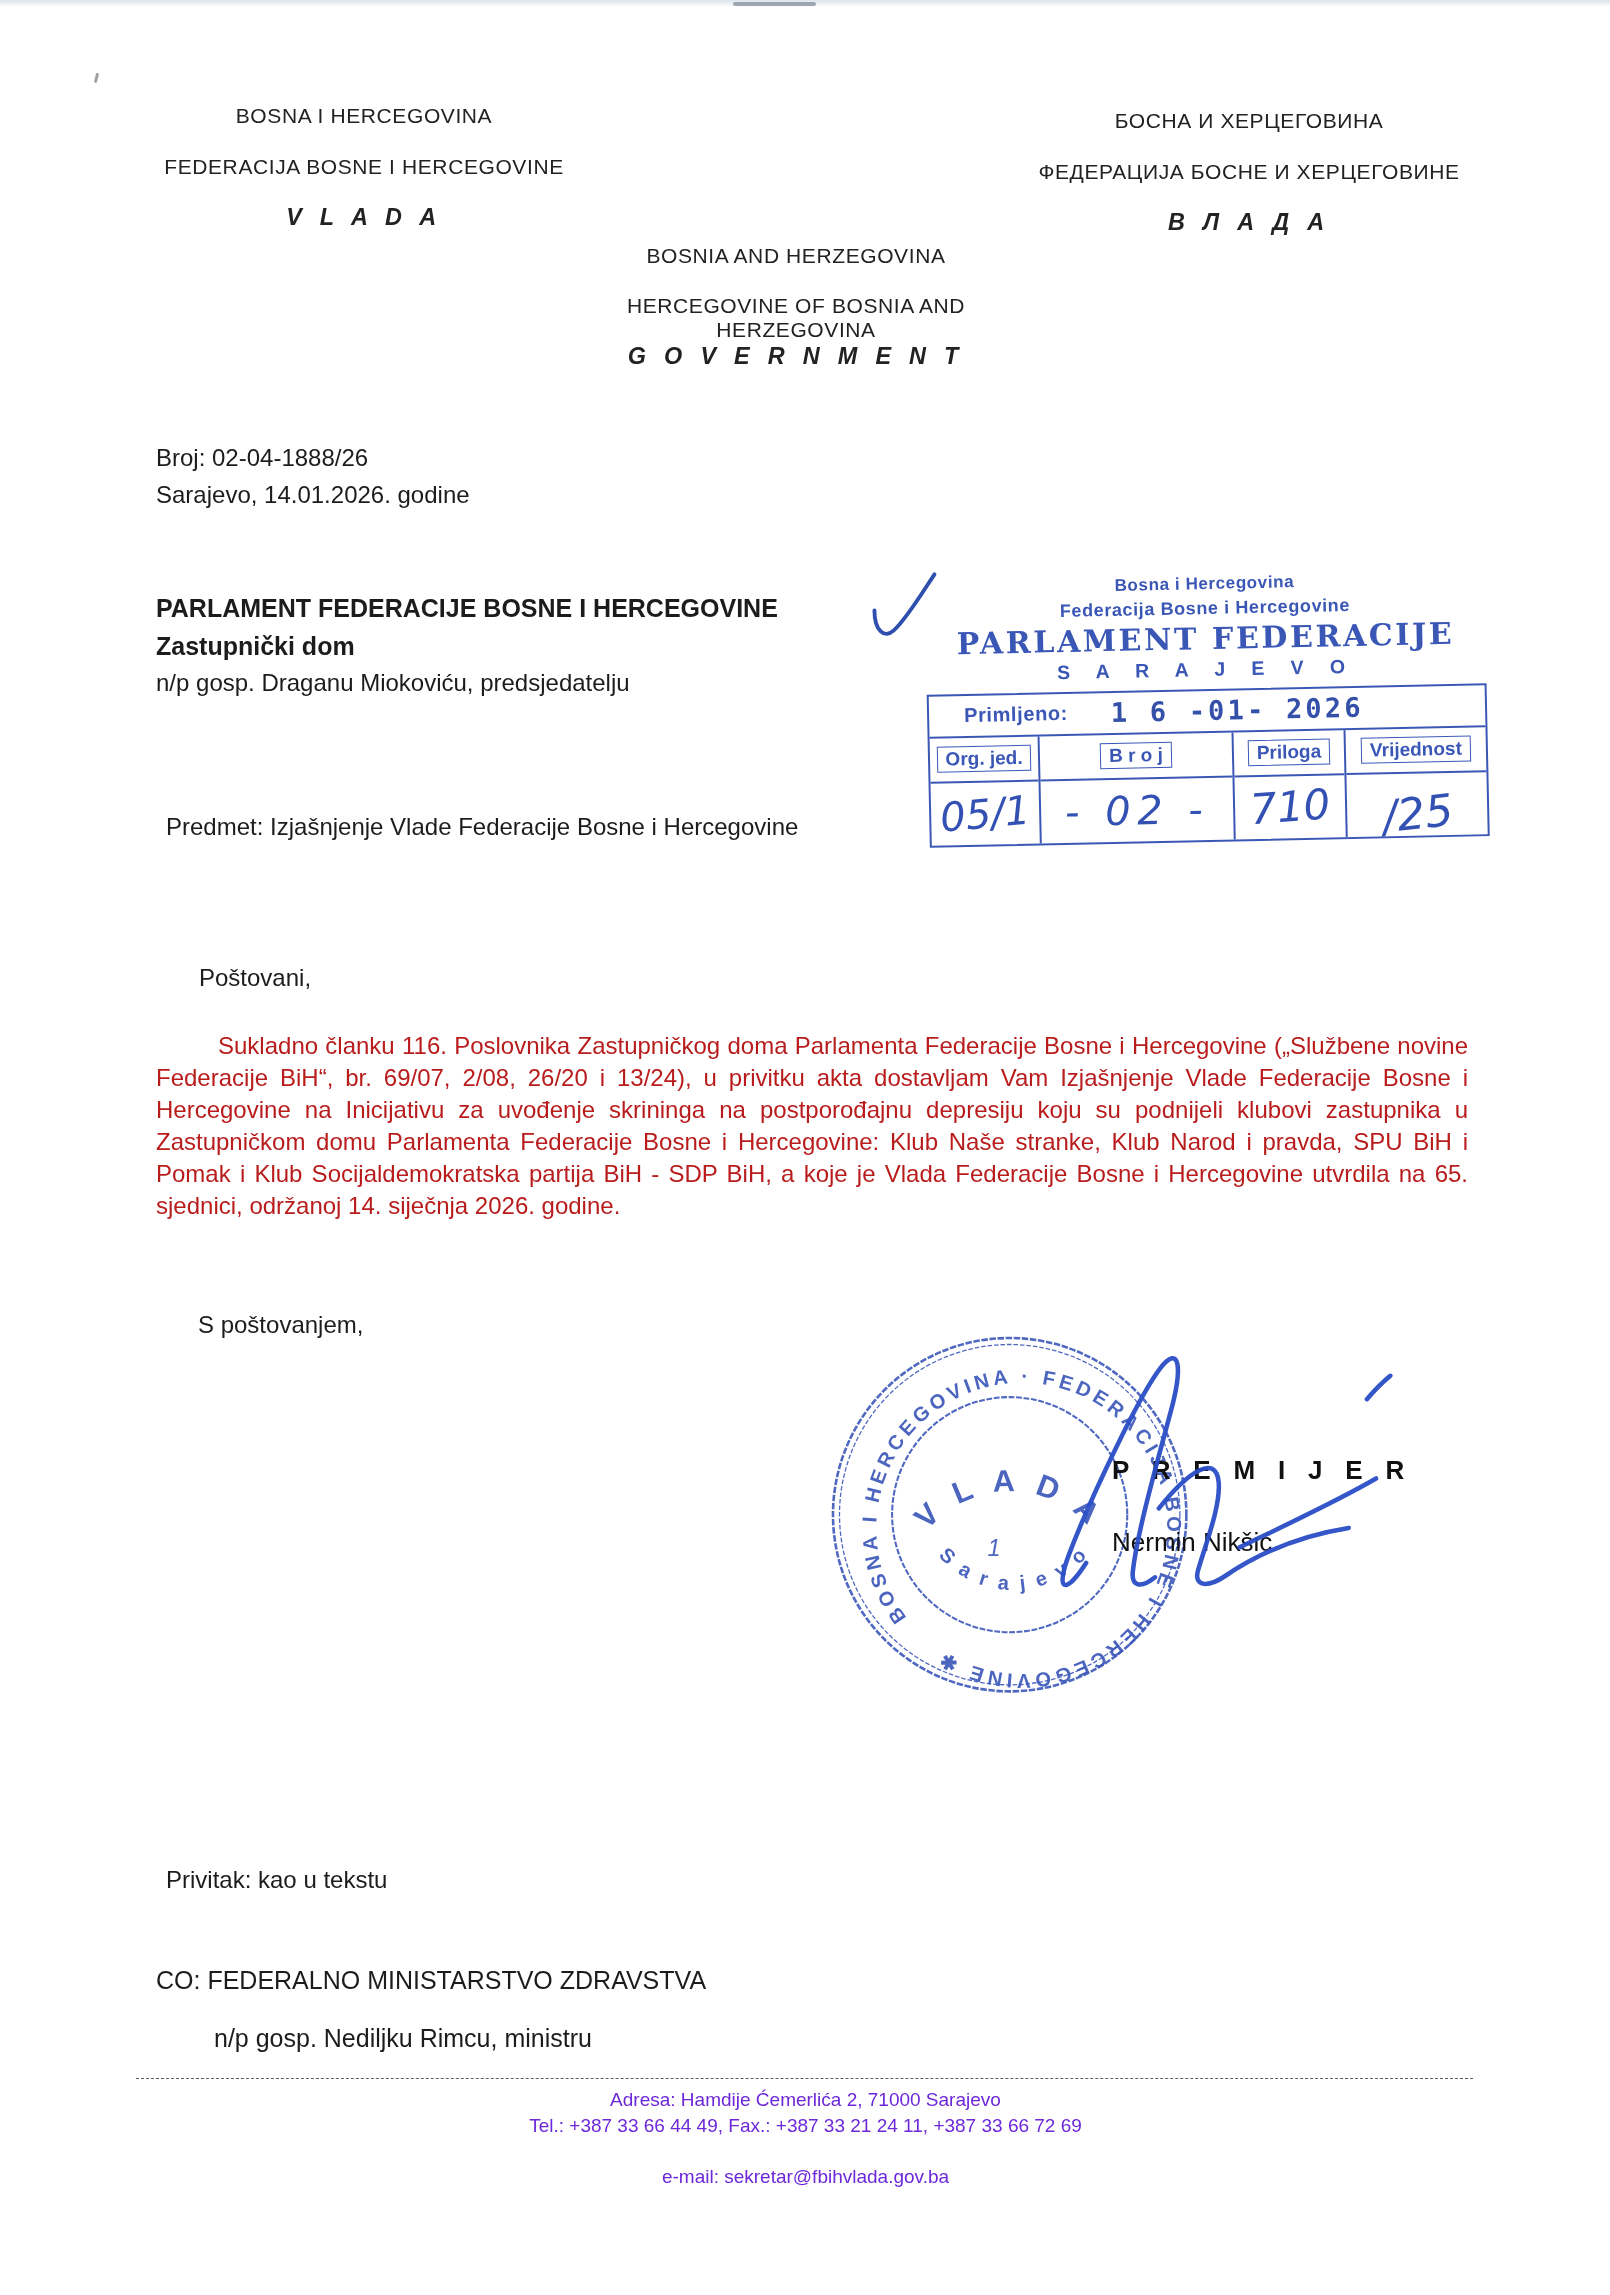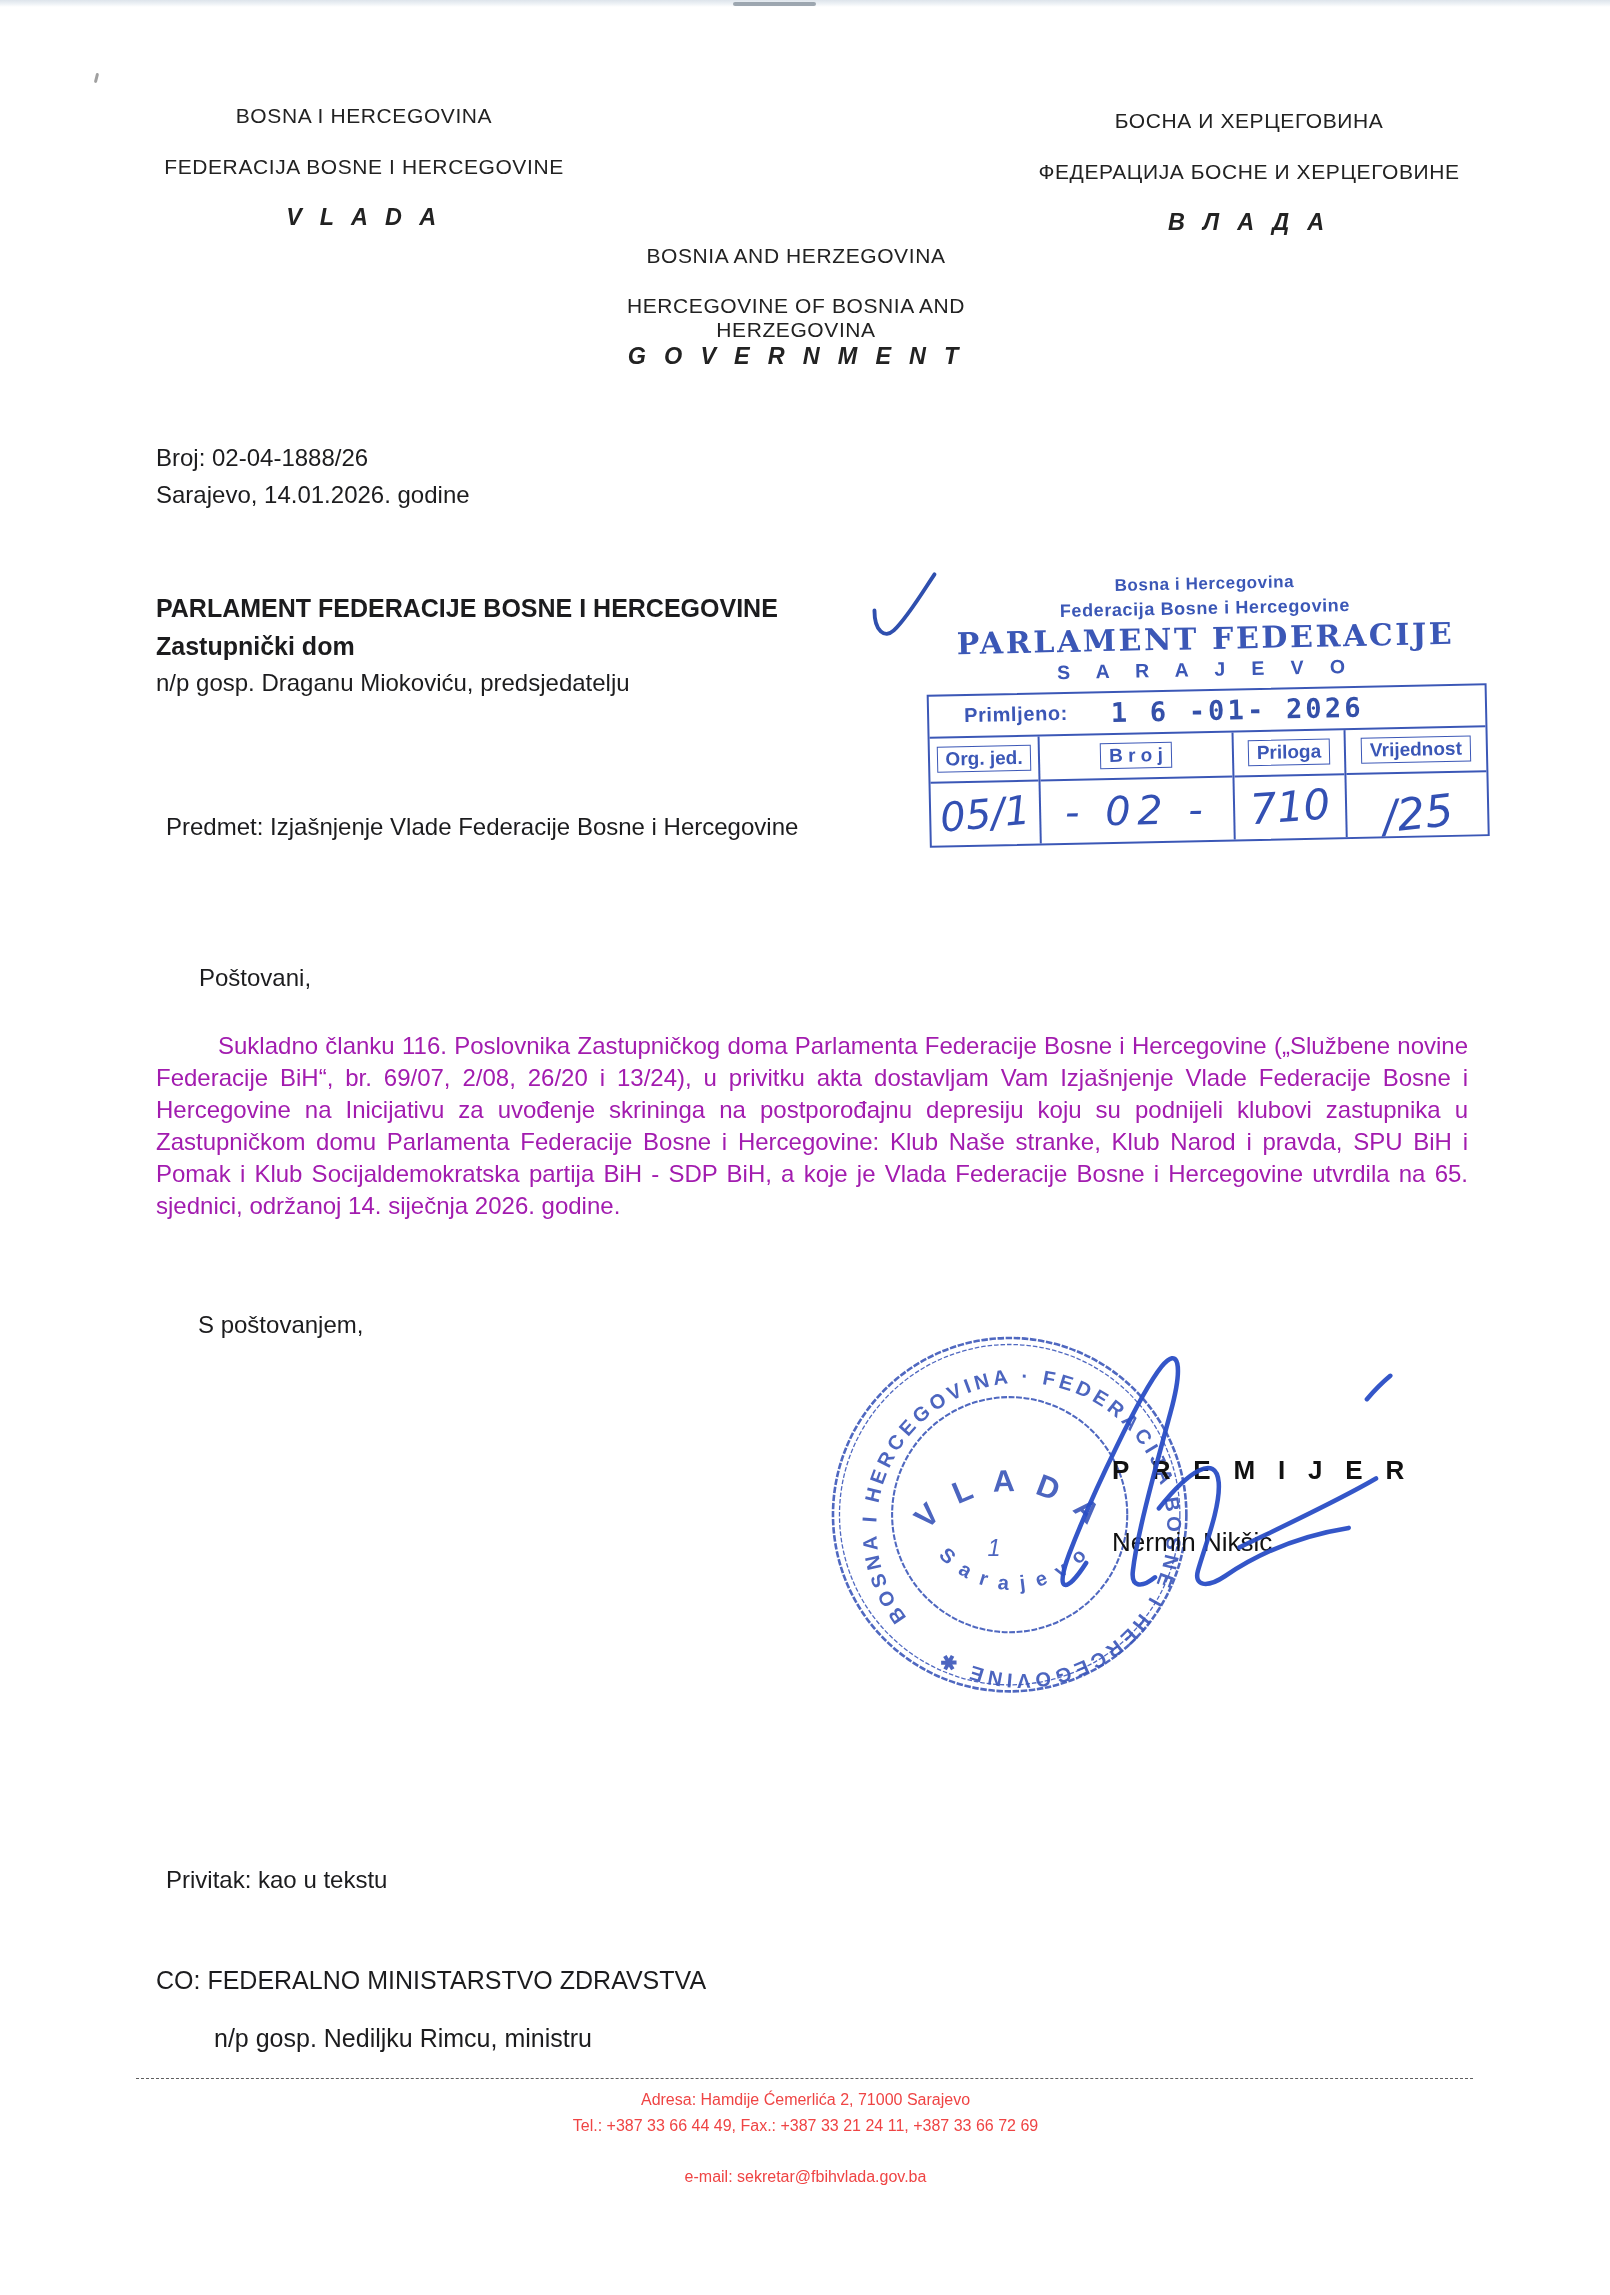--- a/index.html
+++ b/index.html
@@ -40,29 +40,29 @@
   .rhbox{border:1.9px solid currentColor;padding:1.3px 7.8px;font-size:19px;font-weight:bold;white-space:nowrap;}
   .rval{height:62px;display:flex;align-items:center;justify-content:center;overflow:visible;}
   .ink{font-family:"DejaVu Sans",sans-serif;font-style:italic;color:#2b49b0;font-size:40px;white-space:nowrap;}
   .ink-org{transform:rotate(-4deg);}
   .ink-broj{letter-spacing:6.5px;}
   .ink-pri{transform:rotate(-3deg);font-size:42px;}
   .ink-vri{font-size:44px;transform:translateY(9px) rotate(-5deg);}
 
   
   .bodytxt{left:156px;top:1030px;width:1312px;font-size:24px;line-height:32px;
-           text-align:justify;text-indent:62px;color:#a21caf;}
+           text-align:justify;text-indent:62px;color:#b91c1c;}
 
   
   .premijer{font-size:26px;font-weight:bold;letter-spacing:7.8px;color:#111;}
   .signame{font-size:26px;color:#111;}
 
   
   .dashline{left:136px;top:2078px;width:1337px;height:0;border-top:1.9px dashed #4d4d4d;opacity:.9;}
-  .footer{font-size:16px;color:#ef4444;line-height:25px;}
+  .footer{font-size:19px;color:#6d28d9;line-height:25px;}
 </style>
 </head>
 <body>
 
 <div class="page">
 
   <div class="abs top-strip"></div>
   <div class="abs top-dash"></div>
   <div class="abs speck"></div>
 

